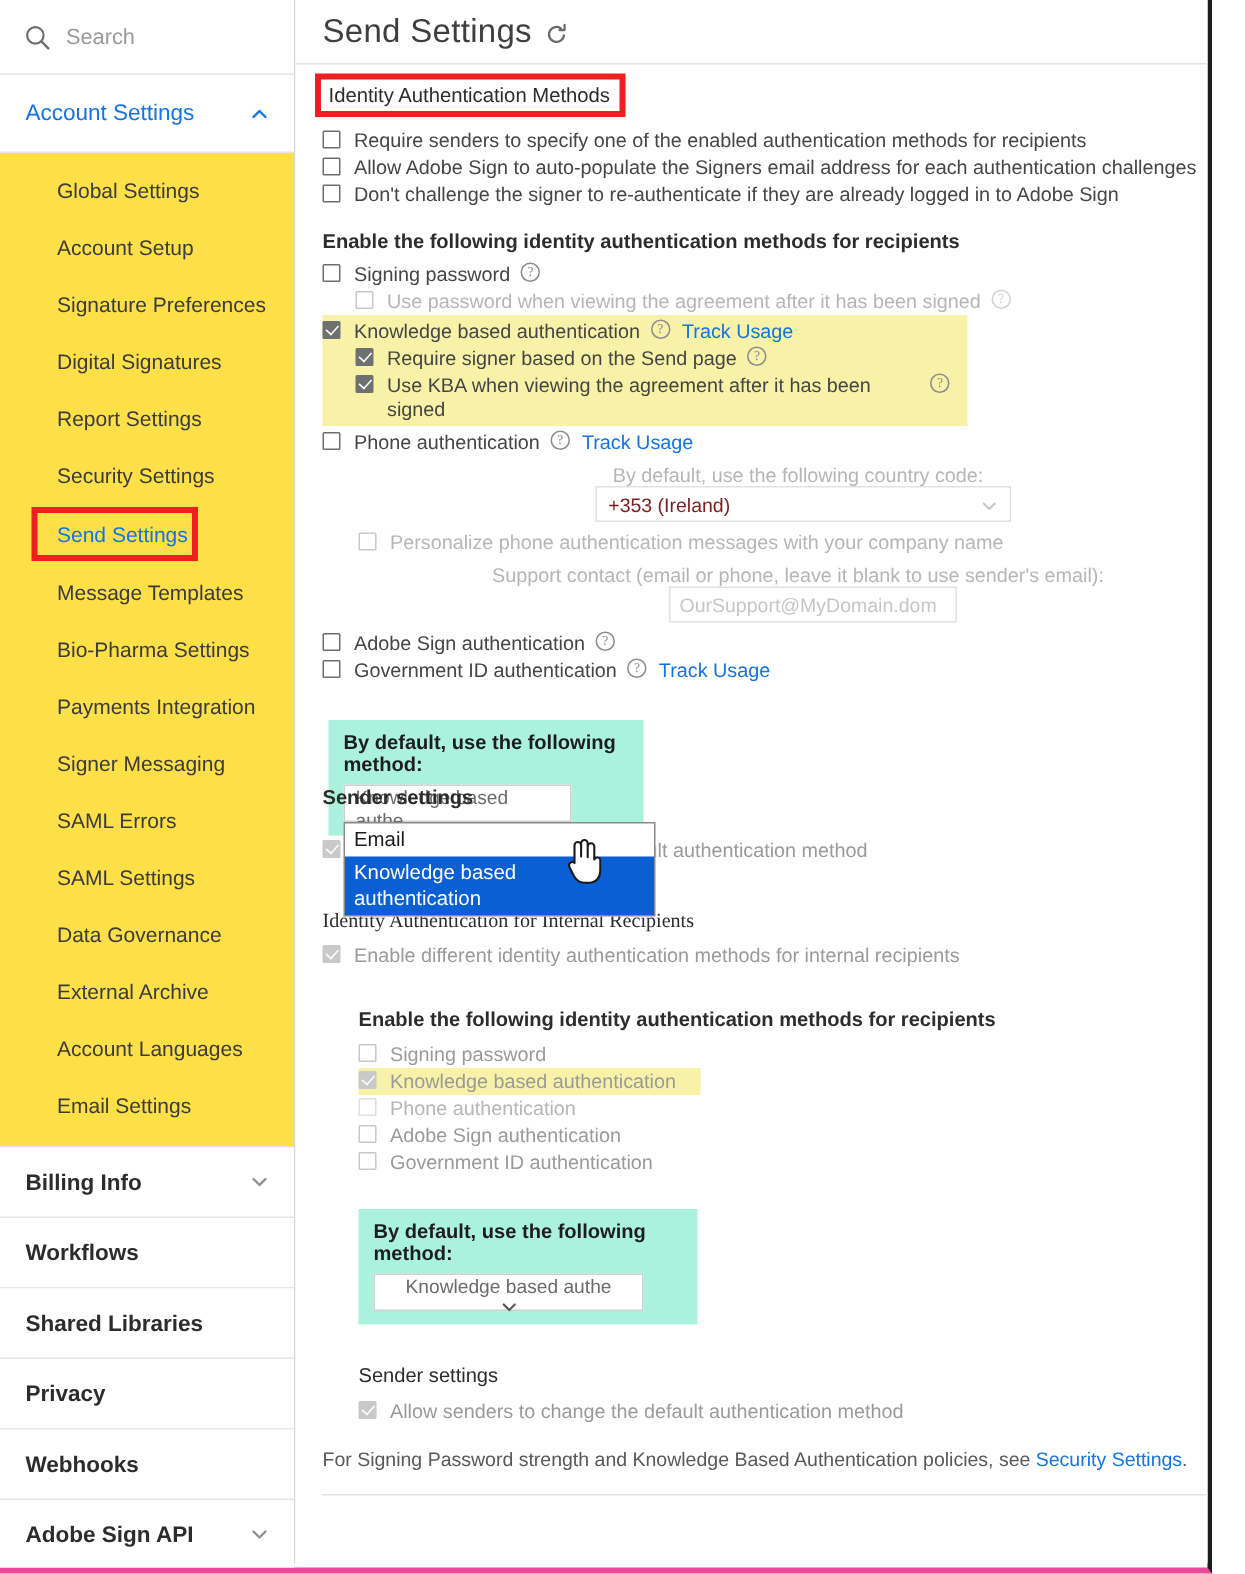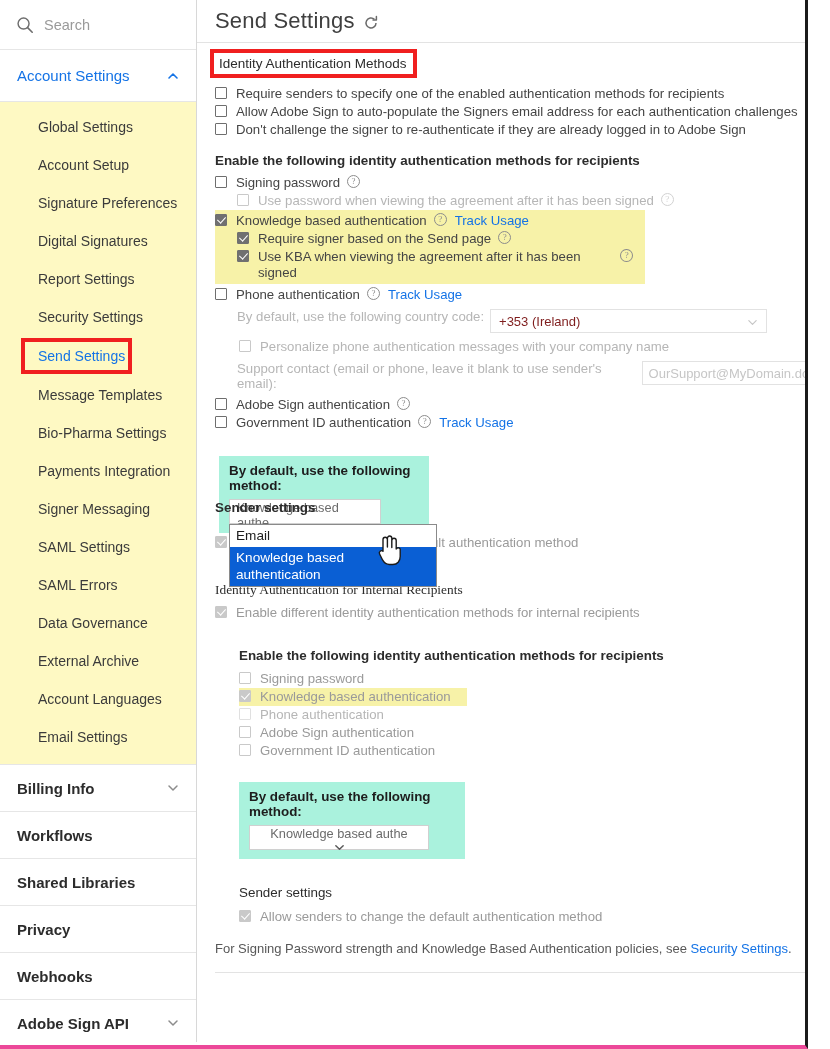--- a/index.html
+++ b/index.html
@@ -40,21 +40,21 @@
   .acct-header {
     height: 52px;
     display:flex; align-items:center; justify-content:space-between;
     padding: 0 16px 0 17px;
     border-bottom: 1px solid #e6e6e6;
     background:#fff;
   }
   .acct-header .label { color:#1473e6; font-size:15px; }
   .chev { width:14px; height:14px; }
   .subnav {
-    background: #fef9c3;
+    background: #fde047;
     padding: 6px 0 8px 0;
     border-bottom: 1px solid #e6e6e6;
   }
   .subitem {
     height: 38px;
     display:flex; align-items:center;
     padding-left: 38px;
     font-size: 14px;
     color: #3b3b3b;
   }
@@ -141,22 +141,23 @@
   }
   .qmark.dimq { border-color:#d2d2d2; color:#d2d2d2; }
   .link { color:#1473e6; text-decoration:none; font-size:13.2px; }
 
   .indent1 { margin-left: 22px; }
   .indent2 { margin-left: 24px; }
 
   .hl-yellow { background:#f7f2a8; }
 
   .inline-field {
-    display:flex; font-size:13.2px; color:#b6b6b6;
+    display:flex; align-items:center; font-size:13.2px; color:#b6b6b6;
     padding: 5px 0;
+    flex-direction: column;
   }
   .fakeselect {
     border:1px solid #e2e2e2; background:#fff;
     height: 24px; min-width: 277px;
     display:flex; align-items:center; justify-content:space-between;
     padding: 0 8px; margin-left:6px;
     font-size:13px; color:#7f1d1d;
   }
   .fakeinput {
     border:1px solid #e2e2e2; background:#fff;
@@ -253,24 +254,24 @@
       <div class="subitem">
           <span>Bio-Pharma Settings</span>
         </div>
       <div class="subitem">
           <span>Payments Integration</span>
         </div>
       <div class="subitem">
           <span>Signer Messaging</span>
         </div>
       <div class="subitem">
+          <span>SAML Errors</span>
+        </div>
+      <div class="subitem">
           <span>SAML Settings</span>
-        </div>
-      <div class="subitem">
-          <span>SAML Errors</span>
         </div>
       <div class="subitem">
           <span>Data Governance</span>
         </div>
       <div class="subitem">
           <span>External Archive</span>
         </div>
       <div class="subitem">
           <span>Account Languages</span>
         </div>

